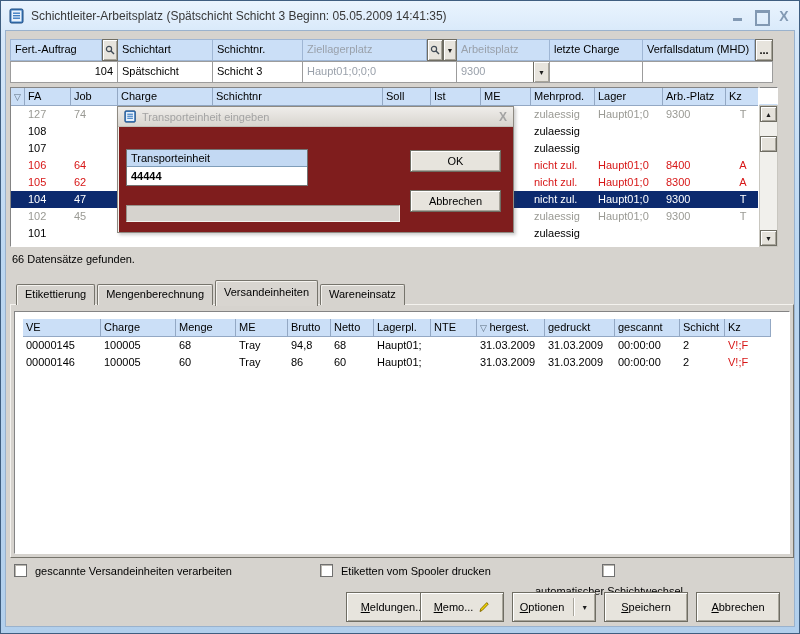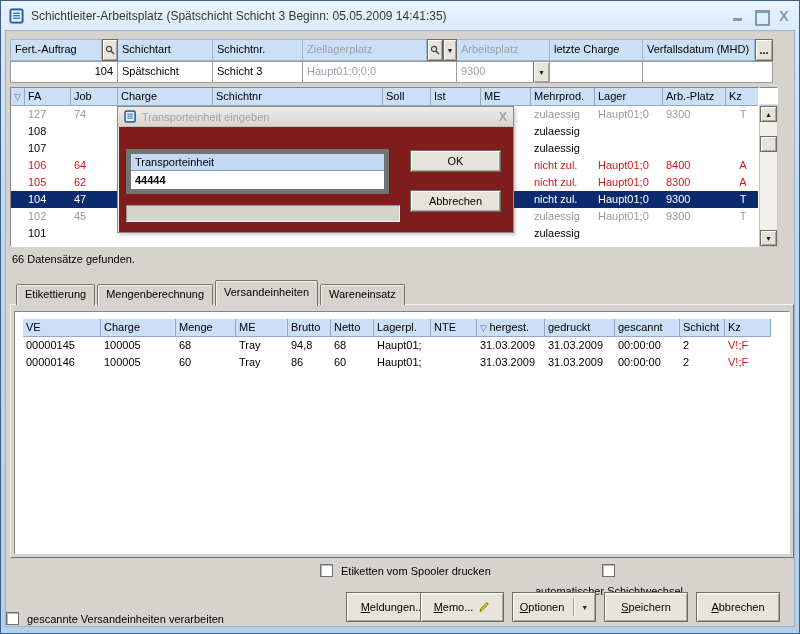--- a/index.html
+++ b/index.html
@@ -93,21 +93,21 @@
   .opt-sep { width:1px; height:18px; background:#a8a59b; margin:0 2px 0 4px; box-shadow:1px 0 0 #fff; }
   .caret { font-size:7px; color:#1c1c1c; }
 
   
   .dialog { position:absolute; left:111px; top:75px; width:397px; height:127px; background:#7f1d1d;
     border:1px solid #8e8a82; box-shadow:inset 1px 1px 0 #f3f1ec, 2px 2px 3px rgba(60,60,60,.25); z-index:5; }
   .dlg-title { height:20px; display:flex; align-items:center; padding:0 6px; gap:5px;
     background:linear-gradient(180deg,#efedea,#d8d5cf); border-bottom:1px solid #c2bfb8; }
   .dlg-title-text { flex:1; color:#a3a3a3; font-size:11px; white-space:nowrap; overflow:hidden; }
   .dlg-close { color:#a3a3a3; font-size:12px; font-weight:bold; }
-  .dlg-field { position:absolute; left:8px; top:42px; width:263px; border:5px solid #737373; }
+  .dlg-field { position:absolute; left:8px; top:42px; width:182px; border:1px solid #737373; }
   .dlg-field-label { background:#c3d9f3; height:17px; padding:2px 4px 0 4px; border-bottom:1px solid #7f9db9; }
   .dlg-input { display:block; width:100%; height:18px; border:none; outline:none; padding:1px 4px;
     font-family:"Liberation Sans","DejaVu Sans",sans-serif; font-size:11px; font-weight:bold; background:#fff; }
   .dlg-disabled { position:absolute; left:8px; top:98px; width:274px; height:17px; background:#d6d3ce;
     border:1px solid; border-color:#97948c #f3f1ec #f3f1ec #97948c; }
   .dlg-btn { position:absolute; left:292px; width:91px; height:22px; }
 
   
   .app-icon { width:16px; height:16px; flex:none; }
   .app-icon-sm { width:13px; height:13px; flex:none; }
@@ -380,21 +380,21 @@
             <div class="tcell" style="width: 68px;">31.03.2009</div>
             <div class="tcell" style="width: 70px;">31.03.2009</div>
             <div class="tcell" style="width: 65px;">00:00:00</div>
             <div class="tcell" style="width: 45px;">2</div>
             <div class="tcell" style="width: 46px; color: rgb(215, 23, 23);">V!;F</div>
           </div>
         </div>
     </div>
 
     <div class="chk-row">
-      <div class="chk" style="left:0;margin-top:48px;">
+      <div class="chk" style="left:8px;">
         <span class="chk-box"></span>
         <span>gescannte Versandeinheiten verarbeiten</span>
       </div>
       <div class="chk" style="left:314px;">
         <span class="chk-box"></span>
         <span>Etiketten vom Spooler drucken</span>
       </div>
       <div class="chk" style="left:529px;flex-direction:column;">
         <span class="chk-box"></span>
         <span>automatischer Schichtwechsel</span>

